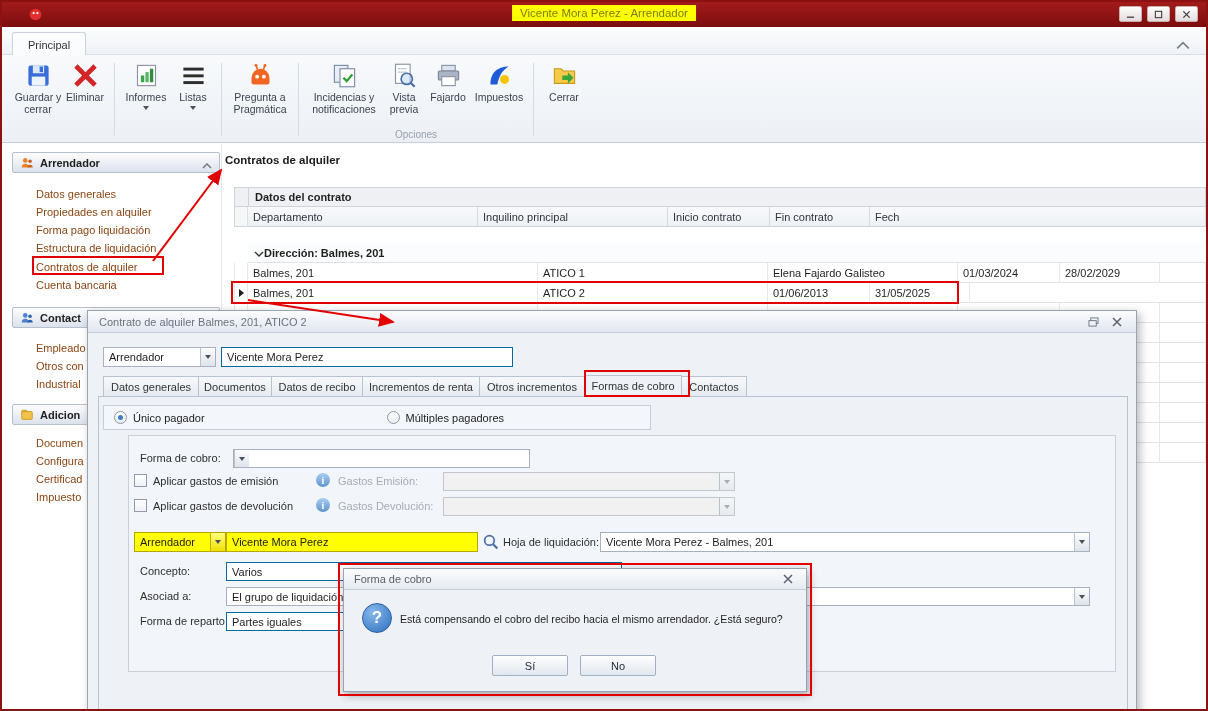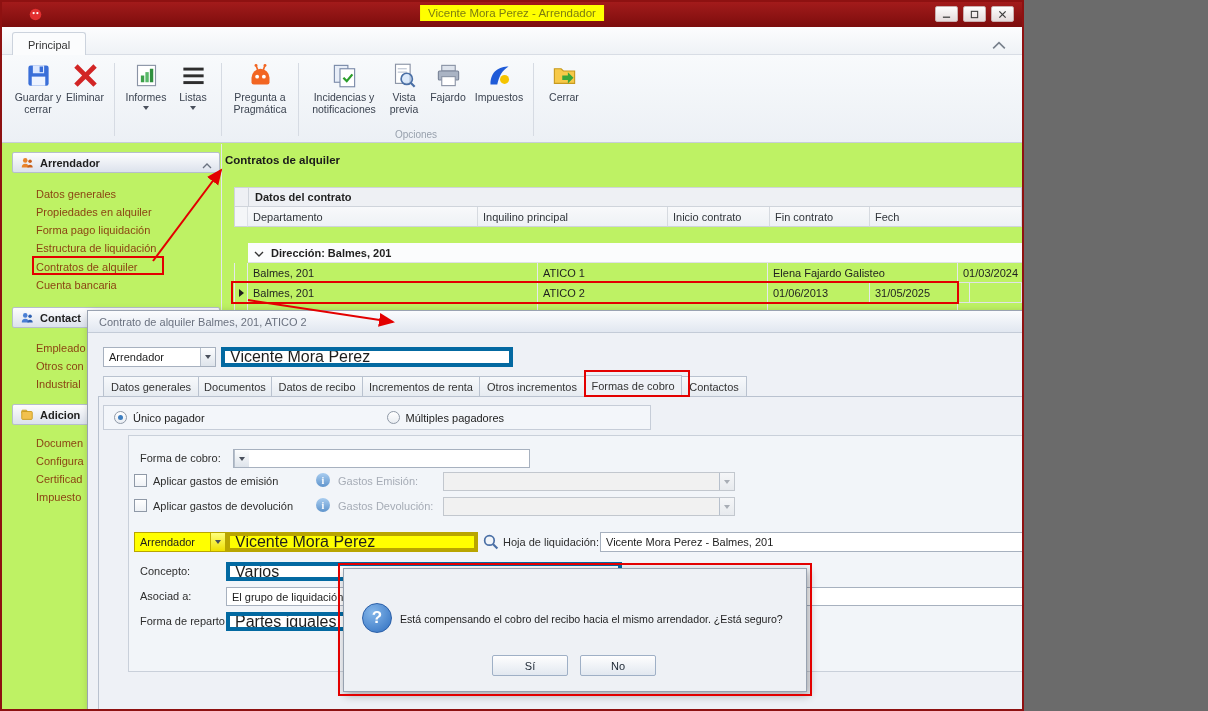--- a/index.html
+++ b/index.html
@@ -1,17 +1,17 @@
 <!DOCTYPE html>
 <html><head>
 <meta charset="utf-8">
 <style>
   *{margin:0;padding:0;box-sizing:border-box}
   html,body{background:#6b6b6b}
-  .screen{position:relative;width:1024px;height:711px;background:#bef264;
+  .screen{position:relative;width:1208px;height:711px;background:#ffffff;
     font-family:"Liberation Sans",sans-serif;border:2px solid #8e1111;overflow:hidden}
 
   
   .titlebar{position:absolute;left:0;top:0;right:0;height:25px;
     background:linear-gradient(#a31b1b,#7c0d0d);display:flex;align-items:center;z-index:5}
   .app-icon{position:absolute;left:26px;top:5px;width:15px;height:15px}
   .title-hl{position:absolute;left:50%;top:3px;transform:translateX(-50%);
     background:#ffff00;color:#7d7d10;font-size:11.5px;padding:2px 8px;white-space:nowrap}
   .win-controls{position:absolute;right:8px;top:4px;display:flex;gap:5px}
   .win-btn{width:23px;height:16px;background:linear-gradient(#fdfdfd,#e5dcdc);
@@ -55,42 +55,42 @@
   .grid{position:absolute;left:232px;top:185px;right:0;font-size:11px;color:#1f1f1f}
   .g-band-row,.g-head-row,.g-group-row,.g-row{display:flex;height:20px}
   .g-ind{width:14px;flex:none}
   .g-band-row .g-ind{background:#eef0f4;border:1px solid #cfd4db;border-right:none}
   .g-band{flex:1;background:#eef0f4;border:1px solid #cfd4db;font-weight:bold;
     display:flex;align-items:center;padding-left:6px}
   .g-head-row .g-ind{background:#f4f6f8;border-left:1px solid #cfd4db;border-bottom:1px solid #cfd4db;border-right:1px solid #dde1e6}
   .g-h{background:linear-gradient(#f8f9fb,#eef1f5);border-right:1px solid #d6dae0;border-bottom:1px solid #cfd4db;
     display:flex;align-items:center;padding:0 5px;color:#30343a;cursor:pointer;overflow:hidden;white-space:nowrap}
   .g-blank{height:16px}
-  .g-group-row .g-grp{flex:1;display:flex;align-items:center;gap:7px;font-weight:bold;
+  .g-group-row .g-grp{flex:1;display:flex;align-items:center;font-weight:bold;
     background:#fbfcfd;border-bottom:1px solid #dfe2e7;padding-left:6px;cursor:pointer}
   .g-row .g-ind{border-left:1px solid #e6e8ec;border-bottom:1px solid #e0e3e8;border-right:1px solid #e6e8ec;
     display:flex;align-items:center;justify-content:center}
   .g-c{border-right:1px solid #e6e8ec;border-bottom:1px solid #e0e3e8;display:flex;align-items:center;
     padding:0 5px;overflow:hidden;white-space:nowrap}
   .cw0{width:290px;flex:none}.cw1{width:230px;flex:none}.cw2{width:190px;flex:none}
   .cw3{width:102px;flex:none}.cw4{width:100px;flex:none}.cw5{flex:1}
   .sort-asc{margin-left:auto;width:0;height:0;border-left:4px solid transparent;border-right:4px solid transparent;border-bottom:5px solid #96a0ac}
   .tri-right{width:0;height:0;border-top:4px solid transparent;border-bottom:4px solid transparent;border-left:5px solid #1f1f1f}
 
   
   .combo{position:absolute;display:flex;height:20px;border:1px solid #a7b1bf;background:#fff;font-size:11px;align-items:stretch;cursor:pointer}
   .combo .ct{flex:1;display:flex;align-items:center;padding:0 5px;overflow:hidden;white-space:nowrap;color:#1d1d1d}
   .combo .cb{width:15px;flex:none;background:linear-gradient(#fcfdfe,#dee4eb);border-left:1px solid #b7c0cc;
     display:flex;align-items:center;justify-content:center}
   .combo.disabled{background:#f1f1f1;border-color:#c2c7ce}
   .combo.disabled .ct{color:#a3a8b0}
   .combo.disabled .cb{background:linear-gradient(#f5f6f8,#e7eaee)}
   .combo.yellow{background:#ffff00;border-color:#b9a500}
   .combo.yellow .cb{background:linear-gradient(#ffff7d,#efdf00);border-left-color:#c4af00}
-  .field{position:absolute;height:20px;border:4px solid #0369a1;background:#fff;font-size:16px;
+  .field{position:absolute;height:20px;border:1px solid #0369a1;background:#fff;font-size:11px;
     display:flex;align-items:center;padding:0 5px;white-space:nowrap;overflow:hidden;color:#1d1d1d;cursor:text}
   .field.yellow{background:#ffff00;border-color:#b9a500}
   .lbl{position:absolute;font-size:11px;color:#2e2e2e;white-space:nowrap}
   .lbl.dim{color:#a6acb6}
   .chk{position:absolute;width:13px;height:13px;border:1px solid #8f99a7;background:linear-gradient(#ffffff,#eef1f5);cursor:pointer}
   .radio{width:13px;height:13px;border-radius:50%;border:1px solid #8f99a7;background:linear-gradient(#ffffff,#e9edf2);
     display:inline-block;position:relative;flex:none;cursor:pointer}
   .radio.sel::after{content:"";position:absolute;left:3px;top:3px;width:5px;height:5px;border-radius:50%;background:#3d7ec0}
   .info{position:absolute;width:14px;height:14px;border-radius:50%;
     background:linear-gradient(#a9cdf0,#5f94cc);color:#fff;font-size:10px;font-weight:bold;
@@ -541,20 +541,28 @@
       <span class="cb">
           <span class="tri-dn"></span>
         </span>
     </div>
 
     <span class="lbl" style="left:52px;top:304px">Forma de reparto:</span>
     <div class="field" style="left:138px;top:301px;width:396px;height:19px">Partes iguales</div>
   </div>
 
   <div class="modal">
+    <div class="modal-title">
+      <span>Forma de cobro</span>
+      <span class="dlg-ctrl" style="margin-left:auto">
+          <svg width="10" height="10" viewBox="0 0 10 10">
+            <path d="M1 1 L9 9 M9 1 L1 9" stroke="#5a626e" stroke-width="1.5" fill="none"></path>
+          </svg>
+        </span>
+    </div>
     <div class="qicon">?</div>
     <div class="modal-msg">Está compensando el cobro del recibo hacia el mismo arrendador. ¿Está seguro?</div>
     <div class="pbtn" style="left:148px;top:86px">Sí</div>
     <div class="pbtn" style="left:236px;top:86px">No</div>
   </div>
 
   <div class="redbox" style="left:30px;top:254px;width:132px;height:19px"></div>
   <div class="redbox" style="left:229px;top:279px;width:728px;height:23px"></div>
   <div class="redbox" style="left:582px;top:368px;width:106px;height:27px"></div>
   <div class="redbox" style="left:336px;top:561px;width:474px;height:133px"></div>

